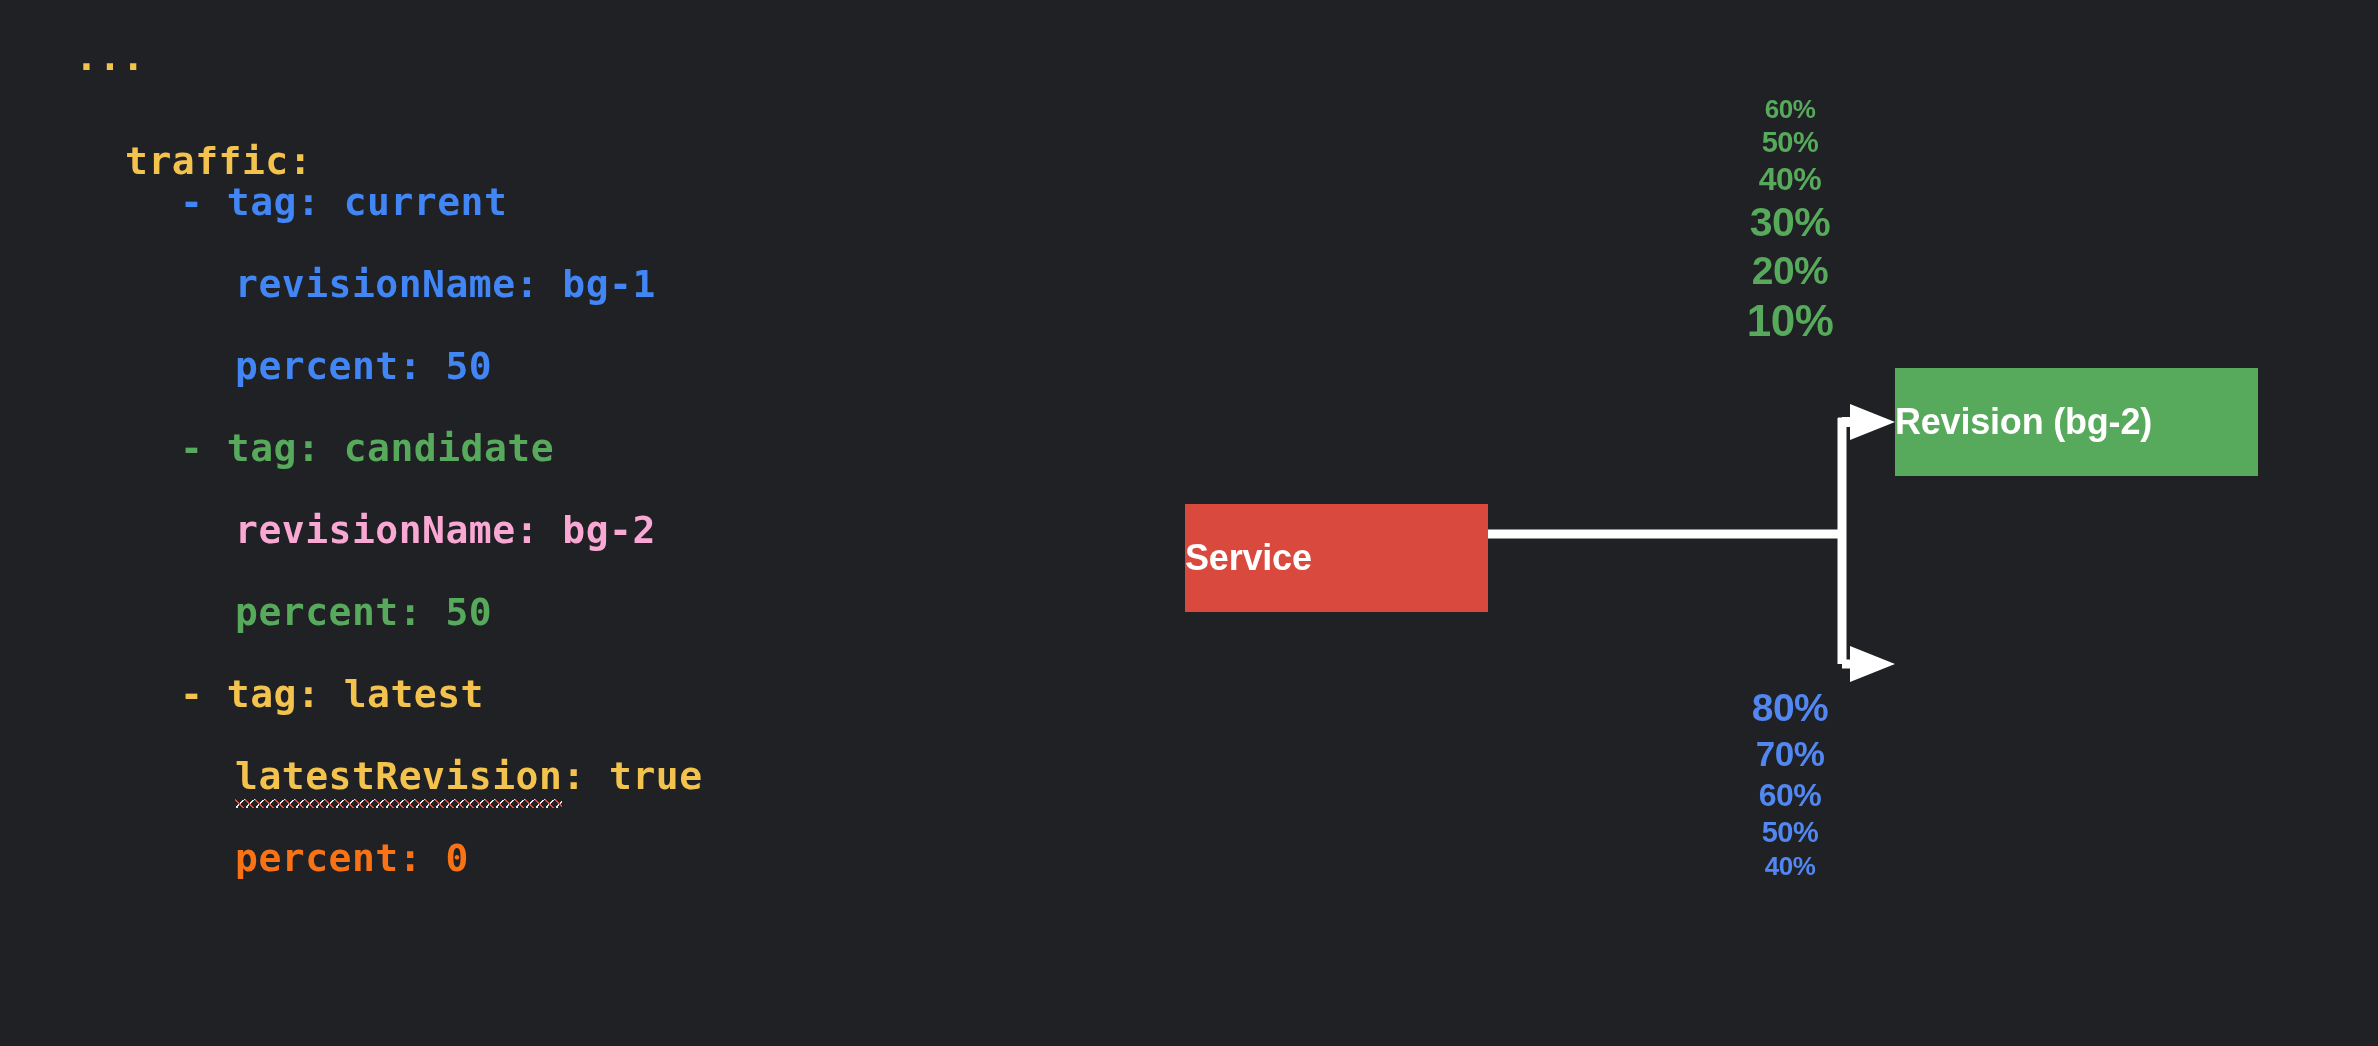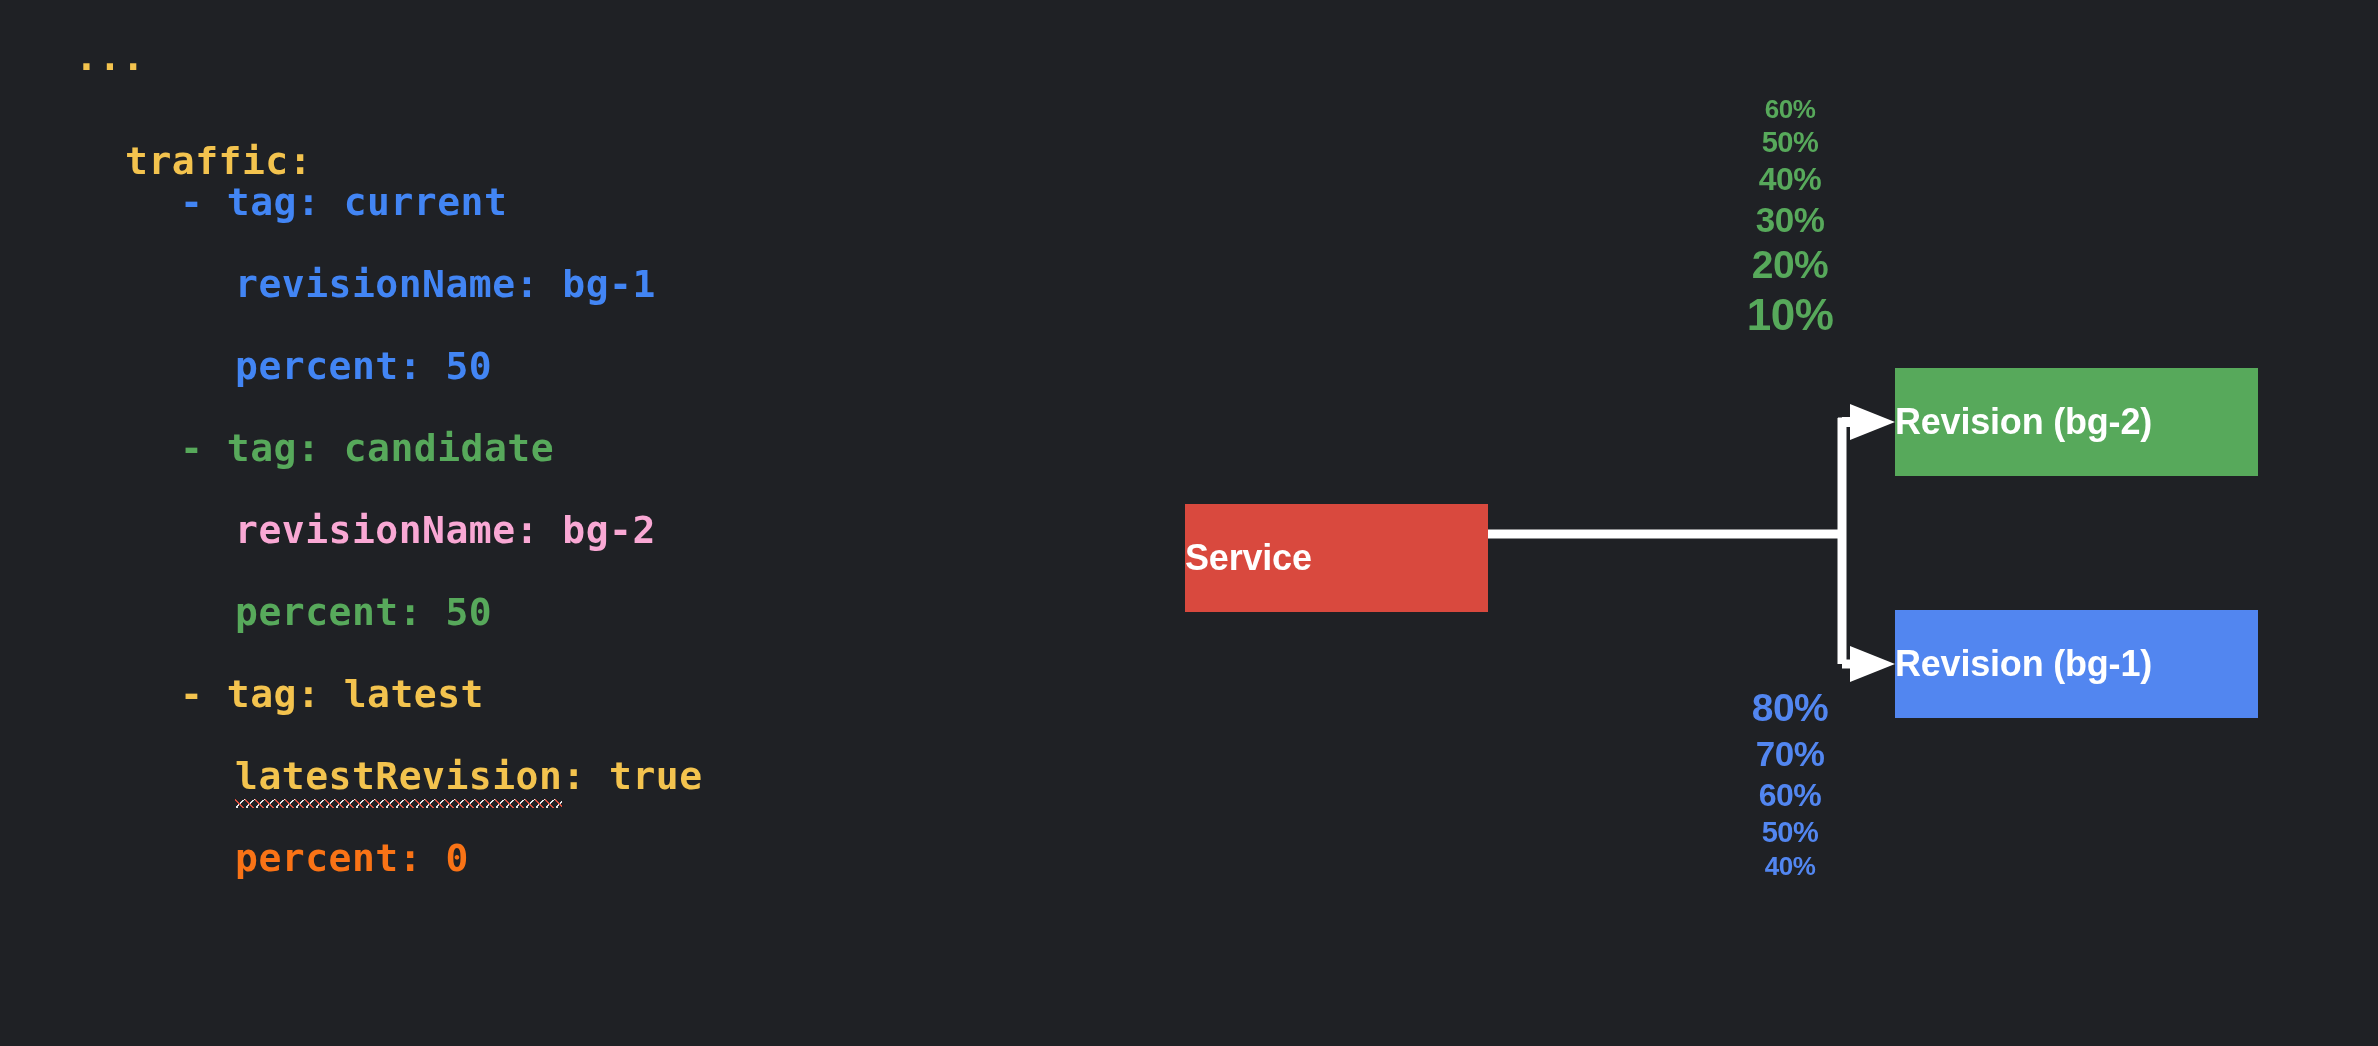--- a/index.html
+++ b/index.html
@@ -128,21 +128,21 @@
       <div class="code-line" style="left: 235px; top: 757px; color: rgb(243, 195, 78);"><span class="squiggle"><span>latestRevision</span><span class="zig"></span></span><span>: true</span></div>
       <div class="code-line" style="left: 235px; top: 839px; color: #f97316;">percent: 0</div>
     </div>
 
   <div id="diagram">
 
     <div class="pct-stack" id="pct-stack-green" style="color: rgb(87, 169, 91);">
         <span class="pct-item" style="font-size: 26px; margin-bottom: 6px;">60%</span>
         <span class="pct-item" style="font-size: 29px; margin-bottom: 6px;">50%</span>
         <span class="pct-item" style="font-size: 32px; margin-bottom: 7px;">40%</span>
-        <span class="pct-item" style="font-size: 35px; margin-bottom: 8px;">30%</span>
+        <span class="pct-item" style="font-size: 41px; margin-bottom: 8px;">30%</span>
         <span class="pct-item" style="font-size: 39px; margin-bottom: 9px;">20%</span>
         <span class="pct-item" style="font-size: 44px; margin-bottom: 10px;">10%</span>
       </div>
 
     <svg id="connector-svg" viewBox="0 0 1228 1046" xmlns="http://www.w3.org/2000/svg">
       <g stroke="#ffffff" stroke-width="9" fill="none" stroke-linecap="butt">
 
         <line x1="338" y1="534" x2="692" y2="534"></line>
 
         <line x1="692" y1="418" x2="692" y2="664"></line>
@@ -181,23 +181,20 @@
     </svg>
 
     <div class="node-box" id="service-box">
       <span>Service</span>
     </div>
 
     <div class="node-box" id="revision-bg2-box">
       <span>Revision (bg-2)</span>
     </div>
 
-    <div class="node-box" id="revision-bg1-box">
-      <span>Revision (bg-1)</span>
-    </div>
 
     <div class="pct-stack" id="pct-stack-blue" style="color: rgb(82, 134, 240);">
         <span class="pct-item" style="font-size: 39px; margin-bottom: 9px;">80%</span>
         <span class="pct-item" style="font-size: 35px; margin-bottom: 8px;">70%</span>
         <span class="pct-item" style="font-size: 32px; margin-bottom: 7px;">60%</span>
         <span class="pct-item" style="font-size: 29px; margin-bottom: 6px;">50%</span>
         <span class="pct-item" style="font-size: 26px; margin-bottom: 6px;">40%</span>
       </div>
 
   </div>

